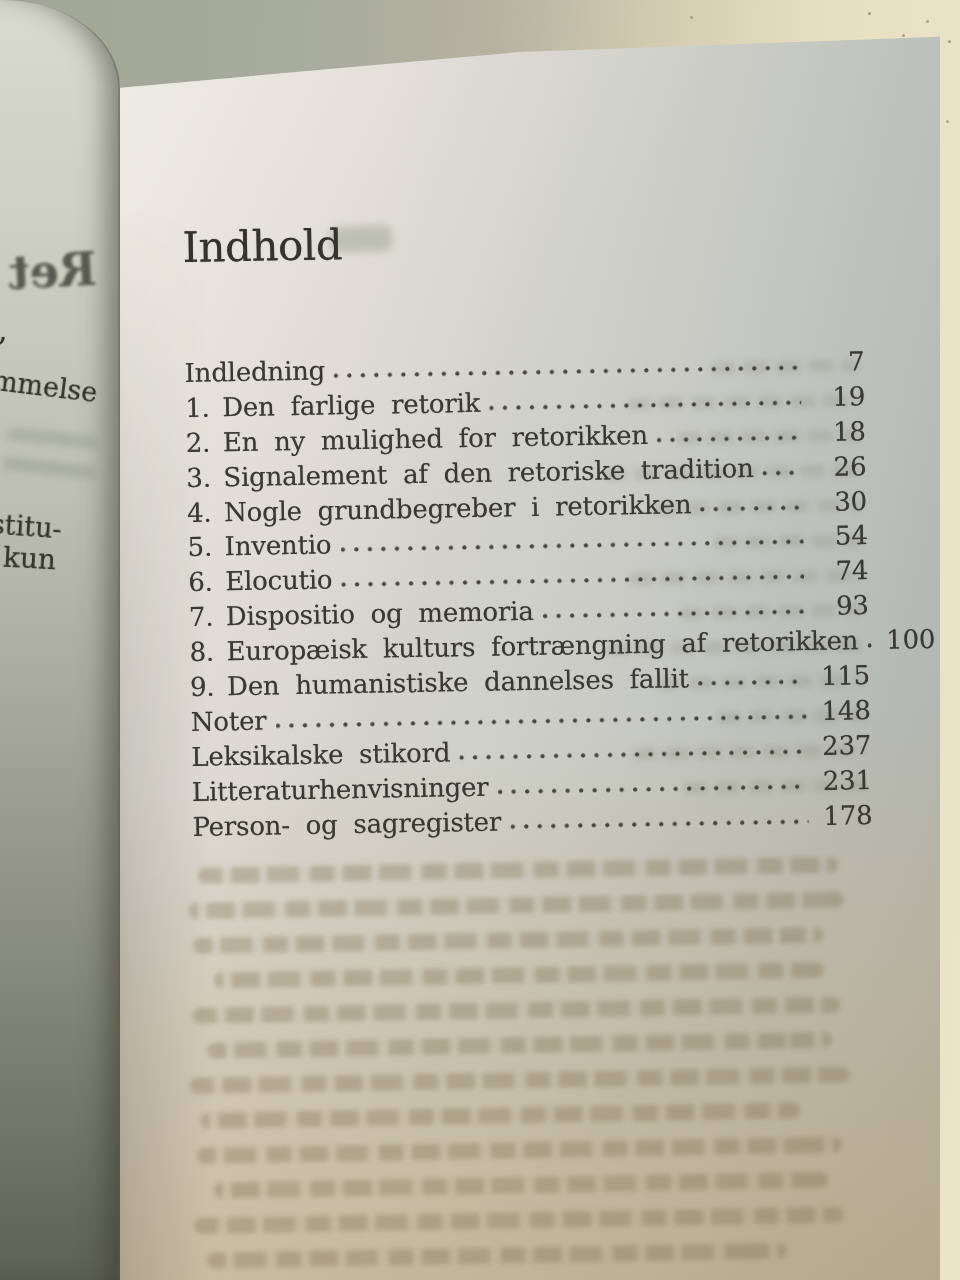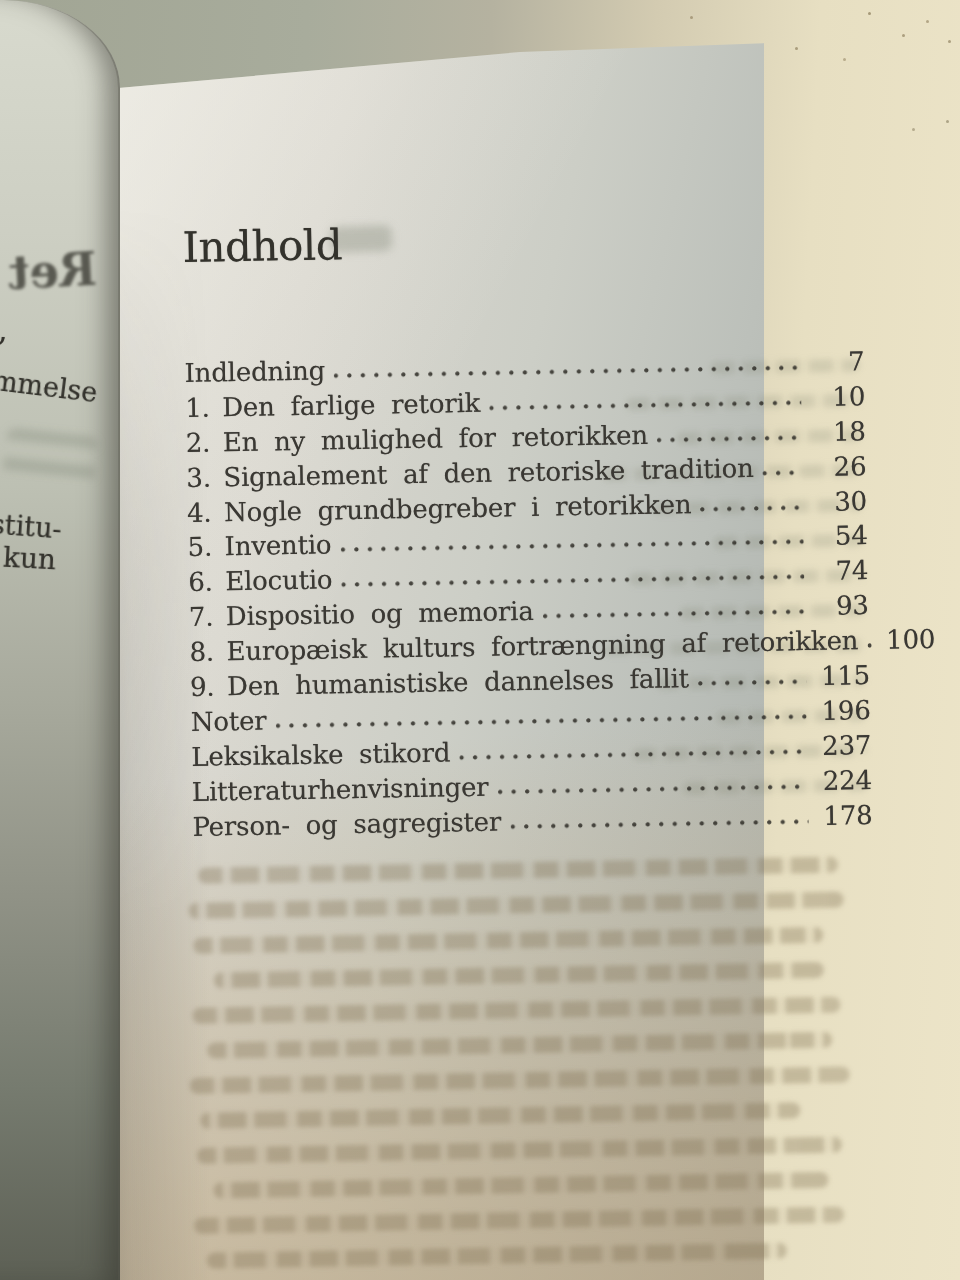--- a/index.html
+++ b/index.html
@@ -46,21 +46,21 @@
   .frag-mmelse{left:-8px;top:371px;font-size:27px;transform:rotate(7deg);filter:blur(.3px);}
   .frag-stitu{left:-9px;top:511px;font-size:27px;transform:rotate(4deg);filter:blur(.3px);}
   .frag-kun{left:3px;top:542px;font-size:28px;transform:rotate(3deg);filter:blur(.3px);}
   .left-smudge{
     position:absolute;left:4px;top:432px;width:92px;height:58px;border-radius:10px;
     background:repeating-linear-gradient(180deg,rgba(105,112,96,.25) 0 12px,rgba(105,112,96,0) 12px 30px);
     filter:blur(4px);transform:rotate(6deg);
   }
   
   .main-page{
-    position:absolute;left:0;top:0;width:764px;height:1280px;z-index:2;
+    position:absolute;left:0;top:0;width:940px;height:1280px;z-index:2;
     clip-path:polygon(96px 90px,520px 52px,960px 36px,960px 1280px,96px 1280px);
     background:
       linear-gradient(172deg,rgba(205,185,150,0) 58%,rgba(198,175,135,.30) 74%,rgba(193,168,128,.52) 90%,rgba(188,162,122,.60) 100%),
       linear-gradient(to right,rgba(90,88,78,.22) 0px,rgba(90,88,78,0) 110px),
       linear-gradient(103deg,#dedcd3 0%,#d9d7cf 35%,#cccec6 58%,#bcc0ba 78%,#afb4af 94%,#aab0ac 100%);
   }
   .light-band{
     position:absolute;left:0;top:0;right:0;bottom:0;
     background:linear-gradient(118deg,rgba(255,254,248,.62) 0%,rgba(253,251,244,.40) 18%,rgba(248,246,238,.18) 32%,rgba(248,246,238,0) 46%);
   }
@@ -189,21 +189,21 @@
 
     <span class="t">Indledning</span>
     <span class="leader"></span>
     <span class="pg">7</span>
   </li>
 
   <li class="toc-row">
     <span class="num">1.</span>
     <span class="t">Den farlige retorik</span>
     <span class="leader"></span>
-    <span class="pg">10</span>
+    <span class="pg">19</span>
   </li>
 
   <li class="toc-row">
     <span class="num">2.</span>
     <span class="t">En ny mulighed for retorikken</span>
     <span class="leader"></span>
     <span class="pg">18</span>
   </li>
 
   <li class="toc-row">
@@ -252,35 +252,35 @@
     <span class="num">9.</span>
     <span class="t">Den humanistiske dannelses fallit</span>
     <span class="leader"></span>
     <span class="pg">115</span>
   </li>
 
   <li class="toc-row">
 
     <span class="t">Noter</span>
     <span class="leader"></span>
-    <span class="pg">196</span>
+    <span class="pg">148</span>
   </li>
 
   <li class="toc-row">
 
     <span class="t">Leksikalske stikord</span>
     <span class="leader"></span>
     <span class="pg">237</span>
   </li>
 
   <li class="toc-row">
 
     <span class="t">Litteraturhenvisninger</span>
     <span class="leader"></span>
-    <span class="pg">224</span>
+    <span class="pg">231</span>
   </li>
 
   <li class="toc-row">
 
     <span class="t">Person- og sagregister</span>
     <span class="leader"></span>
     <span class="pg">178</span>
   </li>
 </ul>
     </div>

